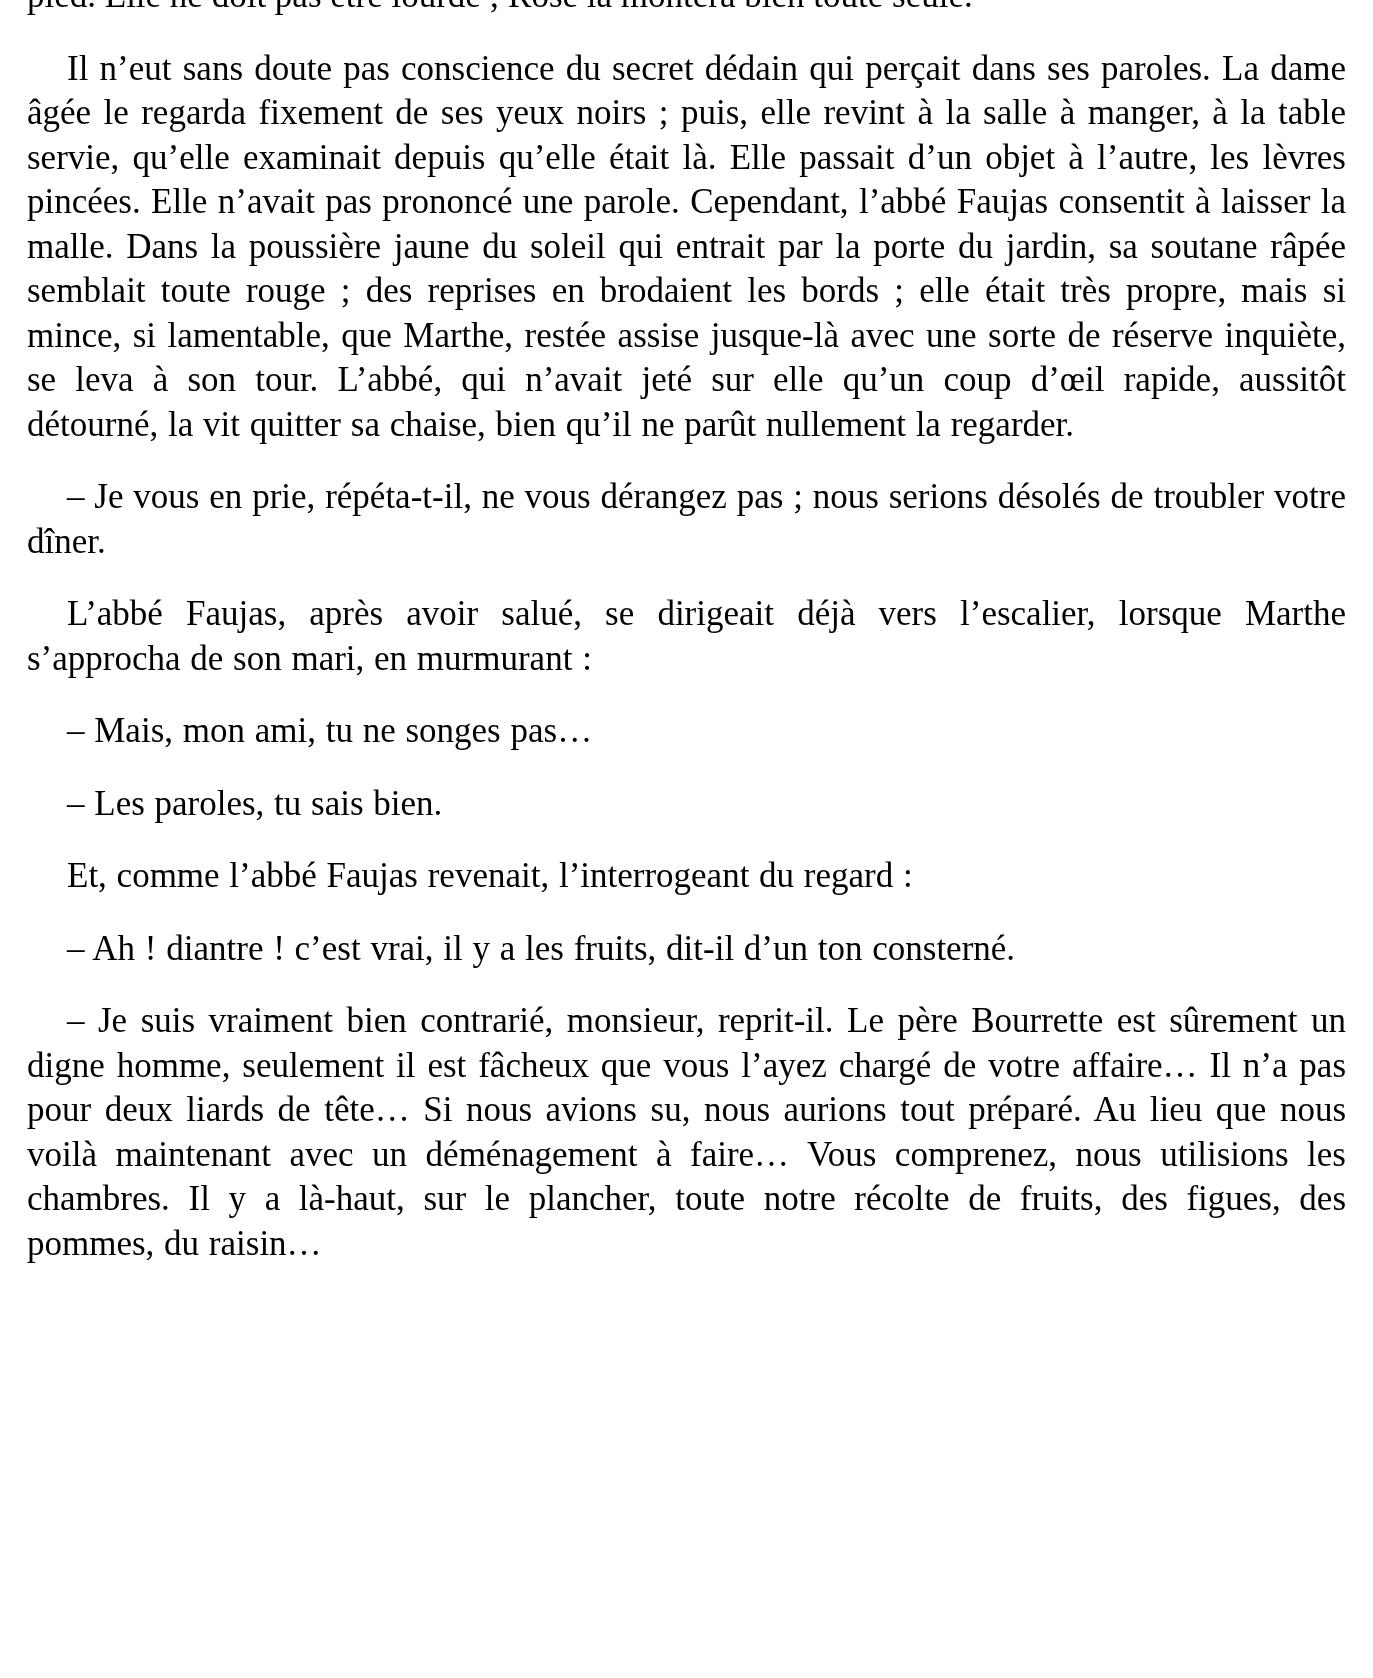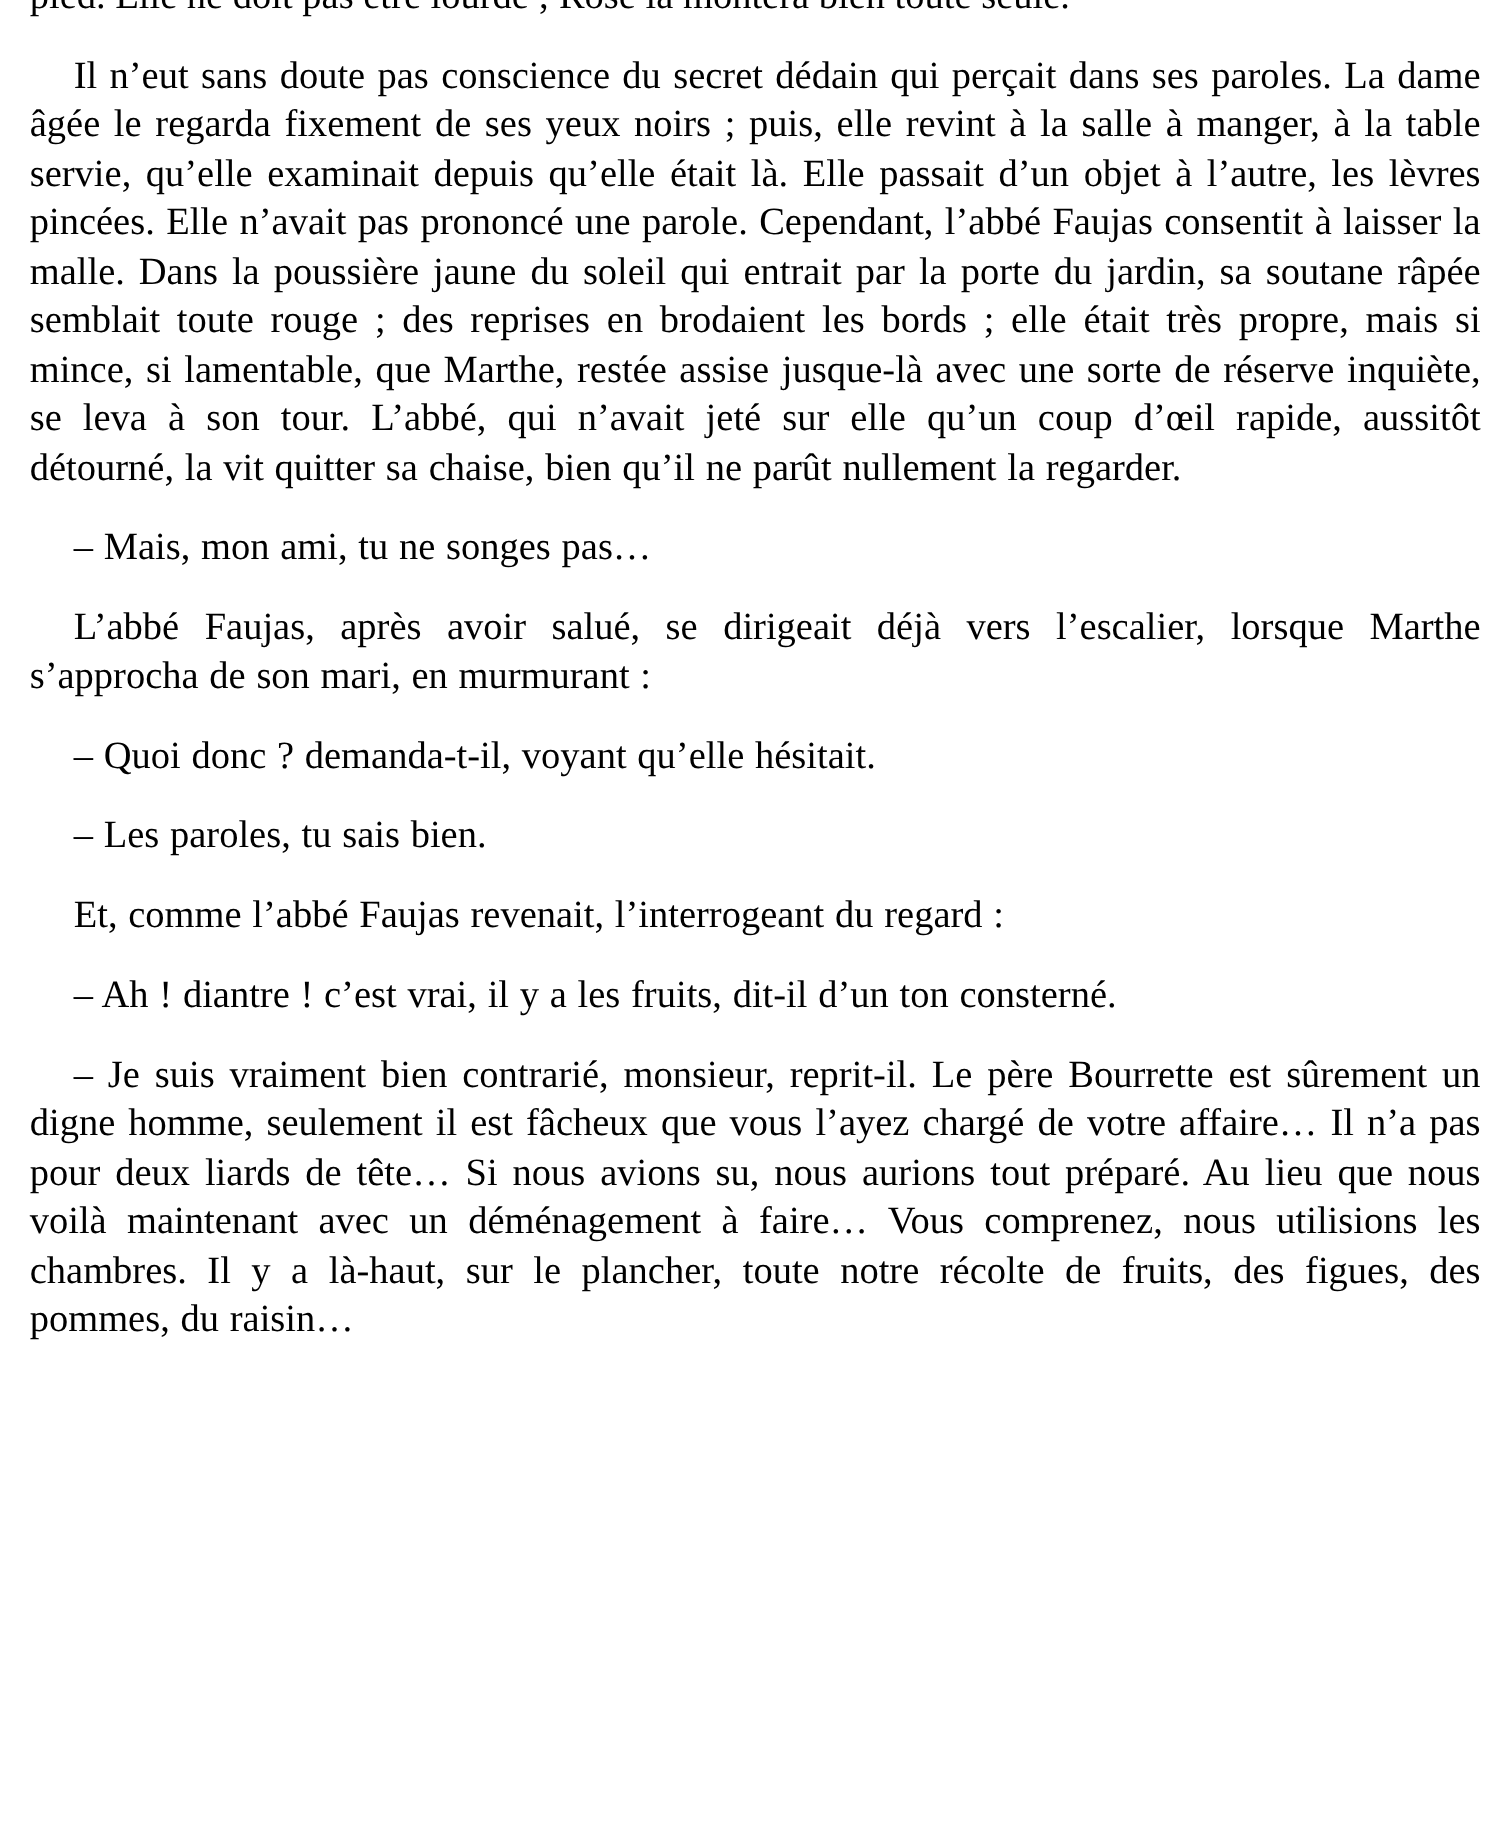--- a/index.html
+++ b/index.html
@@ -35,21 +35,21 @@
     word-spacing: 1px;
   }
 </style>
 </head>
 <body style="background: rgb(255, 255, 255);">
 
 <div class="page" style="color: rgb(0, 0, 0);">
   <p class="clipped-line">pied. Elle ne doit pas être lourde&nbsp;; Rose la montera bien toute seule.</p>
   <div>
       <p class="para">Il n’eut sans doute pas conscience du secret dédain qui perçait dans ses paroles. La dame âgée le regarda fixement de ses yeux noirs&nbsp;; puis, elle revint à la salle à manger, à la table servie, qu’elle examinait depuis qu’elle était là. Elle passait d’un objet à l’autre, les lèvres pincées. Elle n’avait pas prononcé une parole. Cependant, l’abbé Faujas consentit à laisser la malle. Dans la poussière jaune du soleil qui entrait par la porte du jardin, sa soutane râpée semblait toute rouge&nbsp;; des reprises en brodaient les bords&nbsp;; elle était très propre, mais si mince, si lamentable, que Marthe, restée assise jusque-là avec une sorte de réserve inquiète, se leva à son tour. L’abbé, qui n’avait jeté sur elle qu’un coup d’œil rapide, aussitôt détourné, la vit quitter sa chaise, bien qu’il ne parût nullement la regarder.</p>
+      <p class="para">– Je vous en prie, répéta-t-il, ne vous dérangez pas&nbsp;; nous serions désolés de troubler votre dîner.</p>
+      <p class="para">L’abbé Faujas, après avoir salué, se dirigeait déjà vers l’escalier, lorsque Marthe s’approcha de son mari, en murmurant&nbsp;:</p>
       <p class="para">– Mais, mon ami, tu ne songes pas…</p>
-      <p class="para">L’abbé Faujas, après avoir salué, se dirigeait déjà vers l’escalier, lorsque Marthe s’approcha de son mari, en murmurant&nbsp;:</p>
-      <p class="para">– Quoi donc&nbsp;? demanda-t-il, voyant qu’elle hésitait.</p>
       <p class="para">– Les paroles, tu sais bien.</p>
       <p class="para">Et, comme l’abbé Faujas revenait, l’interrogeant du regard&nbsp;:</p>
       <p class="para">– Ah&nbsp;! diantre&nbsp;! c’est vrai, il y a les fruits, dit-il d’un ton consterné.</p>
       <p class="para">– Je suis vraiment bien contrarié, monsieur, reprit-il. Le père Bourrette est sûrement un digne homme, seulement il est fâcheux que vous l’ayez chargé de votre affaire… Il n’a pas pour deux liards de tête… Si nous avions su, nous aurions tout préparé. Au lieu que nous voilà maintenant avec un déménagement à faire… Vous comprenez, nous utilisions les chambres. Il y a là-haut, sur le plancher, toute notre récolte de fruits, des figues, des pommes, du raisin…</p>
     </div>
 </div>
 
 </body></html>

